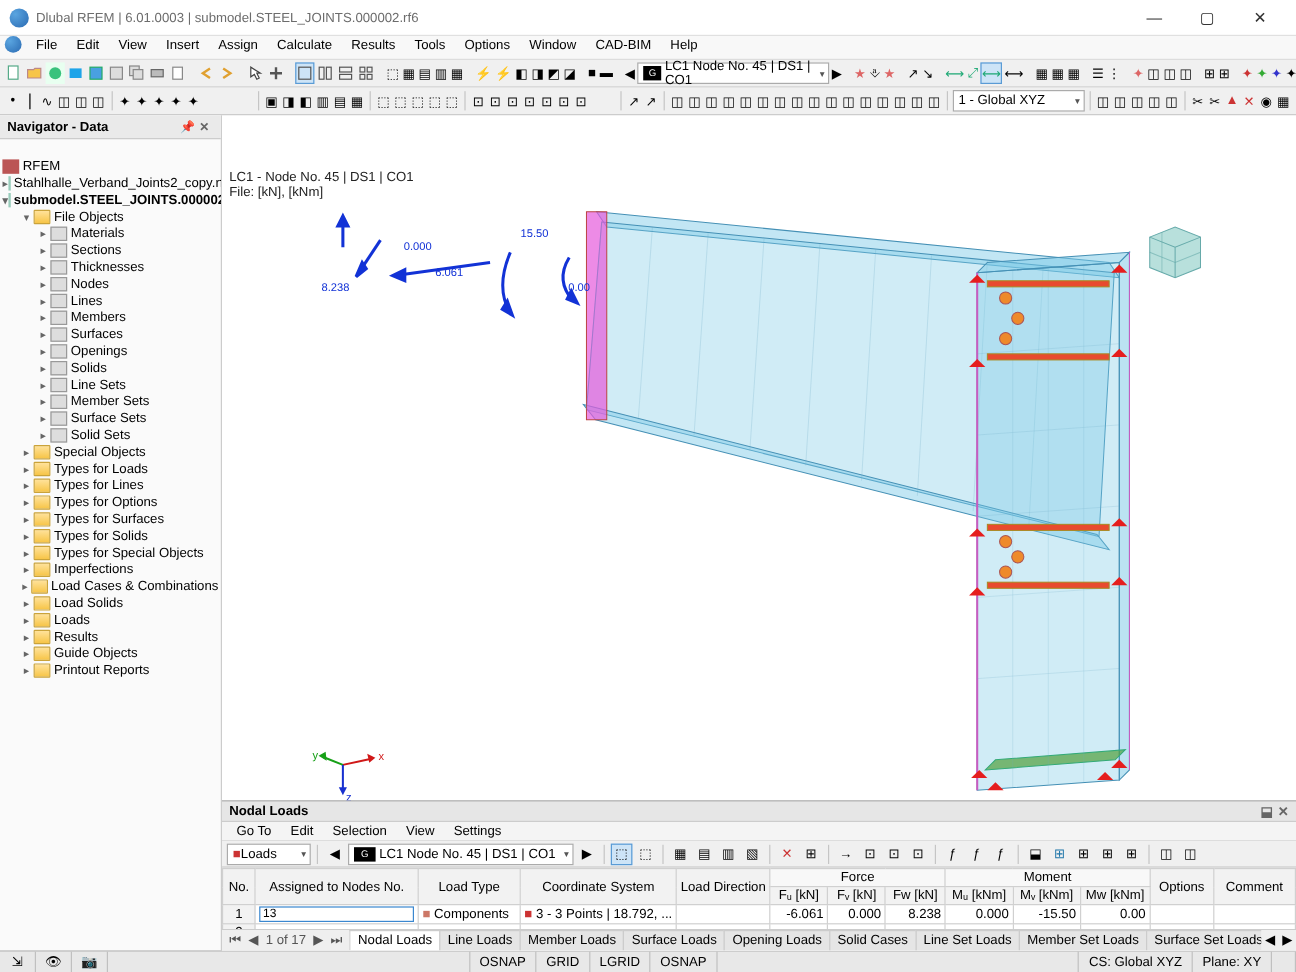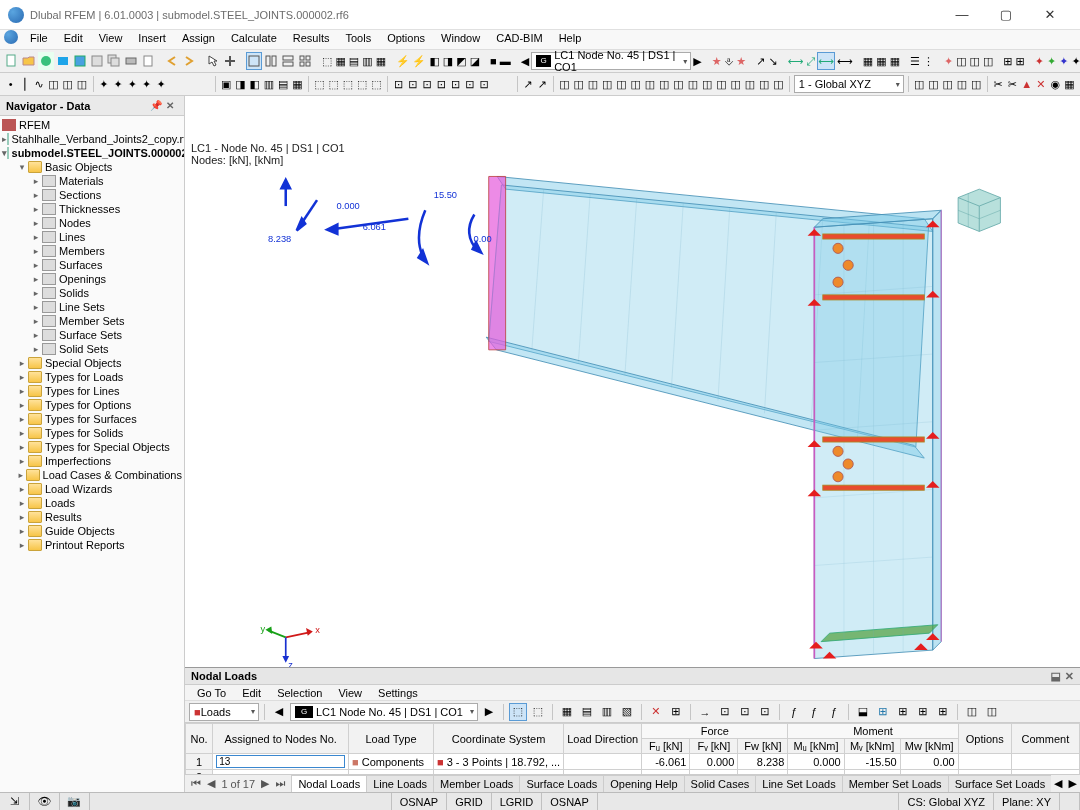--- a/index.html
+++ b/index.html
@@ -29,21 +29,21 @@
 .ico { width: 14px; height: 14px; }
 
 
 .main { flex: 1; display: flex; min-height: 0; }
 
 
 .navigator { width: 185px; background: #fafafa; border-right: 1px solid #ccc; display: flex; flex-direction: column; }
 .nav-header { height: 20px; background: #eaeaea; border-bottom: 1px solid #ccc; display: flex; align-items: center; padding: 0 6px; font-weight: bold; }
 .nav-header .nav-close { margin-left: auto; display: flex; gap: 4px; }
 .nav-header .nav-close span { width: 12px; height: 12px; font-size: 10px; cursor: pointer; color: #666; }
-.nav-tree { flex: 1; overflow: auto; padding: 2px 0; font-size: 11px; }
+.nav-tree { flex: 1; overflow: auto; padding: 16px 0; font-size: 11px; }
 .nav-node { display: flex; align-items: center; padding: 1px 2px; white-space: nowrap; cursor: pointer; }
 .nav-indent { display: inline-block; }
 .nav-twisty { width: 12px; text-align: center; color: #666; font-size: 9px; }
 .nav-icon { width: 14px; height: 12px; margin-right: 3px; display: inline-block; }
 .folder-icon { background: linear-gradient(#ffe29a, #f7c548); border: 1px solid #caa33a; border-radius: 1px; }
 .file-icon { background: #fff; border: 1px solid #9cb; }
 .nav-node.bold { font-weight: bold; }
 
 
 .viewport { flex: 1; display: flex; flex-direction: column; background: #ffffff; position: relative; min-width: 0; margin-top: 44px; }
@@ -366,21 +366,21 @@
       <div class="nav-node bold">
           <span class="nav-twisty">▾</span>
           <span class="nav-icon file-icon"></span>
           <span>submodel.STEEL_JOINTS.000002.rf6*</span>
         </div>
 
       <div class="nav-node">
           <span class="nav-indent" style="width:14px"></span>
           <span class="nav-twisty">▾</span>
           <span class="nav-icon folder-icon"></span>
-          <span>Basic Objects</span>
+          <span>File Objects</span>
         </div>
 
       <div id="basic-children">
           <div class="nav-node">
             <span class="nav-indent" style="width:28px"></span>
             <span class="nav-twisty">▸</span>
             <span class="nav-icon" style="background:#ddd;border:1px solid #999"></span>
             <span>Materials</span>
           </div>
           <div class="nav-node">
@@ -509,21 +509,21 @@
           <div class="nav-node">
             <span class="nav-indent" style="width:14px"></span>
             <span class="nav-twisty">▸</span>
             <span class="nav-icon folder-icon"></span>
             <span>Load Cases &amp; Combinations</span>
           </div>
           <div class="nav-node">
             <span class="nav-indent" style="width:14px"></span>
             <span class="nav-twisty">▸</span>
             <span class="nav-icon folder-icon"></span>
-            <span>Load Wizards</span>
+            <span>Load Solids</span>
           </div>
           <div class="nav-node">
             <span class="nav-indent" style="width:14px"></span>
             <span class="nav-twisty">▸</span>
             <span class="nav-icon folder-icon"></span>
             <span>Loads</span>
           </div>
           <div class="nav-node">
             <span class="nav-indent" style="width:14px"></span>
             <span class="nav-twisty">▸</span>
@@ -542,21 +542,21 @@
             <span class="nav-icon folder-icon"></span>
             <span>Printout Reports</span>
           </div>
         </div>
     </div>
   </div>
 
   <div class="viewport">
     <div class="view-header">
       <div>LC1 - Node No. 45 | DS1 | CO1</div>
-      <div class="line2">Nodes: [kN], [kNm]</div>
+      <div class="line2">File: [kN], [kNm]</div>
     </div>
     <div class="canvas">
       <svg viewBox="0 0 890 590">
 
         <g transform="translate(830,25)">
           <polygon points="0,10 25,0 50,10 50,40 25,50 0,40" fill="#b8e0dc" stroke="#6aa"></polygon>
           <polyline points="0,10 25,20 50,10" fill="none" stroke="#6aa"></polyline>
           <polyline points="25,20 25,50" fill="none" stroke="#6aa"></polyline>
           <polyline points="0,25 25,35 50,25" fill="none" stroke="#6aa" opacity="0.6"></polyline>
           <polyline points="12,5 12,45 M38,5 38,45" stroke="#6aa" opacity="0.5"></polyline>
@@ -796,21 +796,21 @@
           <span>◀</span>
           <span>1 of 17</span>
           <span>▶</span>
           <span>⏭</span>
         </div>
         <div id="bp-tabs-container" style="display:flex;flex:1;overflow:hidden">
             <div class="bp-tab active">Nodal Loads</div>
             <div class="bp-tab">Line Loads</div>
             <div class="bp-tab">Member Loads</div>
             <div class="bp-tab">Surface Loads</div>
-            <div class="bp-tab">Opening Help</div>
+            <div class="bp-tab">Opening Loads</div>
             <div class="bp-tab">Solid Cases</div>
             <div class="bp-tab">Line Set Loads</div>
             <div class="bp-tab">Member Set Loads</div>
             <div class="bp-tab">Surface Set Loads</div>
           </div>
         <span style="padding:0 3px">◀</span>
         <span style="padding:0 3px">▶</span>
       </div>
     </div>
   </div>

